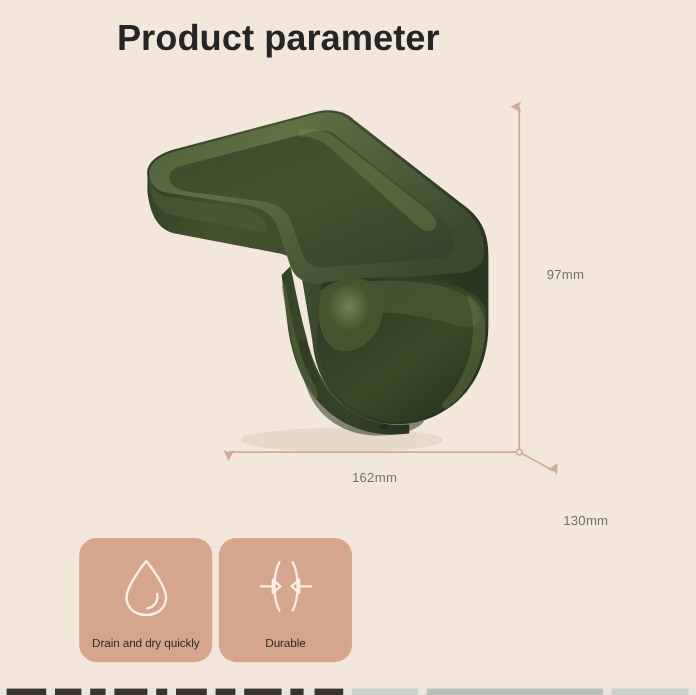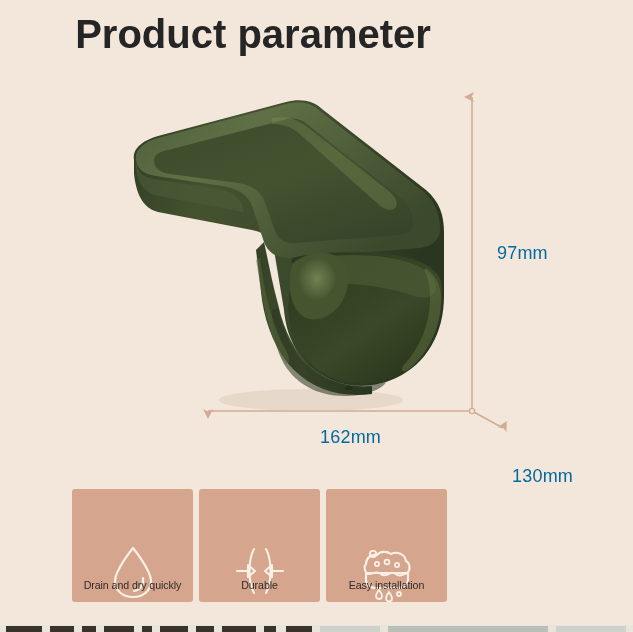--- a/index.html
+++ b/index.html
@@ -21,42 +21,42 @@
     overflow: hidden;
   }
 
   
   #title {
     position: absolute;
     left: 0;
     top: 14px;
     width: 506px;
     text-align: center;
-    font-size: 40px;
+    font-size: 33px;
     font-weight: bold;
     color: #252525;
     letter-spacing: 0px;
     line-height: 40px;
   }
 
   
   #product-stage {
     position: absolute;
     left: 96px;
     top: 82px;
     width: 368px;
     height: 330px;
   }
   #product-svg { display:block; width:368px; height:330px; }
   #dimensions-svg { display:block; width:633px; height:632px; }
 
   .dim-label {
     position: absolute;
-    font-size: 18px;
-    color: #0369a1;
+    font-size: 12px;
+    color: #737373;
     letter-spacing: 0.2px;
     white-space: nowrap;
   }
   #label-height  { left: 497px; top: 243px; }
   #label-width   { left: 320px; top: 427px; }
   #label-depth   { left: 512px; top: 430px; margin-top: 36px; }
 
   
   #features {
     position: absolute;
@@ -65,25 +65,25 @@
     width: 496px;
     height: 113px;
     display: flex;
     gap: 6px;
   }
   .feature-card {
     position: relative;
     width: 121px;
     height: 113px;
     background: #d5a68d;
-    border-radius: 3px;
+    border-radius: 16px;
     display: flex;
     flex-direction: column;
     align-items: center;
-    justify-content: flex-end;
+    justify-content: flex-start;
     overflow: hidden;
   }
   .feature-icon {
     margin-top: 13px;
     width: 62px;
     height: 62px;
     display: block;
   }
   .feature-icon svg { display:block; width:62px; height:62px; }
   .feature-label {
@@ -298,41 +298,20 @@
           <path d="M37 9 C43 20, 43 42, 37 53" fill="none" stroke="#faf0e6" stroke-width="2.1" stroke-linecap="round"></path>
           <path d="M8 31 L19 31" stroke="#faf0e6" stroke-width="2.1" stroke-linecap="round"></path>
           <path d="M19 25 L26 31 L19 37 Z" fill="none" stroke="#faf0e6" stroke-width="2.1" stroke-linejoin="round"></path>
           <path d="M54 31 L43 31" stroke="#faf0e6" stroke-width="2.1" stroke-linecap="round"></path>
           <path d="M43 25 L36 31 L43 37 Z" fill="none" stroke="#faf0e6" stroke-width="2.1" stroke-linejoin="round"></path>
         </svg>
       </span>
       <span class="feature-label">Durable</span>
     </div>
 
-    <div class="feature-card">
-      <span class="feature-icon">
-        <svg viewBox="0 0 62 62" xmlns="http://www.w3.org/2000/svg">
-          <path d="M10 24 C10 18, 15 14, 21 15 C24 11, 31 11, 35 14
-                   C41 11, 49 14, 50 21 C54 23, 55 30, 51 33
-                   L11 33 C8 31, 8 26, 10 24 Z" fill="none" stroke="#faf0e6" stroke-width="2.1" stroke-linejoin="round"></path>
-          <path d="M10 33 C14 37, 20 29, 25 34 C30 39, 35 29, 40 34 C45 39, 49 31, 52 34
-                   L52 40 C52 45, 47 48, 41 48 L21 48 C14 48, 10 45, 10 40 Z" fill="none" stroke="#faf0e6" stroke-width="2.1" stroke-linejoin="round"></path>
-          <circle cx="21" cy="24" r="2.1" fill="none" stroke="#faf0e6" stroke-width="1.8"></circle>
-          <circle cx="31" cy="22" r="2.4" fill="none" stroke="#faf0e6" stroke-width="1.8"></circle>
-          <circle cx="41" cy="25" r="2.1" fill="none" stroke="#faf0e6" stroke-width="1.8"></circle>
-          <circle cx="17" cy="14" r="3.2" fill="none" stroke="#faf0e6" stroke-width="1.8"></circle>
-          <path d="M23 50 C23 50, 20 54, 20 56 C20 58, 22 59, 23 59
-                   C25 59, 26 58, 26 56 C26 54, 23 50, 23 50 Z" fill="none" stroke="#faf0e6" stroke-width="1.8"></path>
-          <path d="M33 52 C33 52, 30 56, 30 58.5 C30 60.5, 32 61.5, 33 61.5
-                   C35 61.5, 36 60.5, 36 58.5 C36 56, 33 52, 33 52 Z" fill="none" stroke="#faf0e6" stroke-width="1.8"></path>
-          <circle cx="43" cy="54" r="2" fill="none" stroke="#faf0e6" stroke-width="1.8"></circle>
-        </svg>
-      </span>
-      <span class="feature-label">Easy installation</span>
-    </div>
 
   </div>
 
   <div id="next-section-sliver">
     <svg width="633" height="7" viewBox="0 0 633 7" xmlns="http://www.w3.org/2000/svg">
       <rect x="0" y="0" width="633" height="7" fill="#e9e4dc"></rect>
       <rect x="6" y="1" width="36" height="6" fill="#3a332c"></rect>
       <rect x="50" y="1" width="24" height="6" fill="#3a332c"></rect>
       <rect x="82" y="1" width="14" height="6" fill="#3a332c"></rect>
       <rect x="104" y="1" width="30" height="6" fill="#3a332c"></rect>

